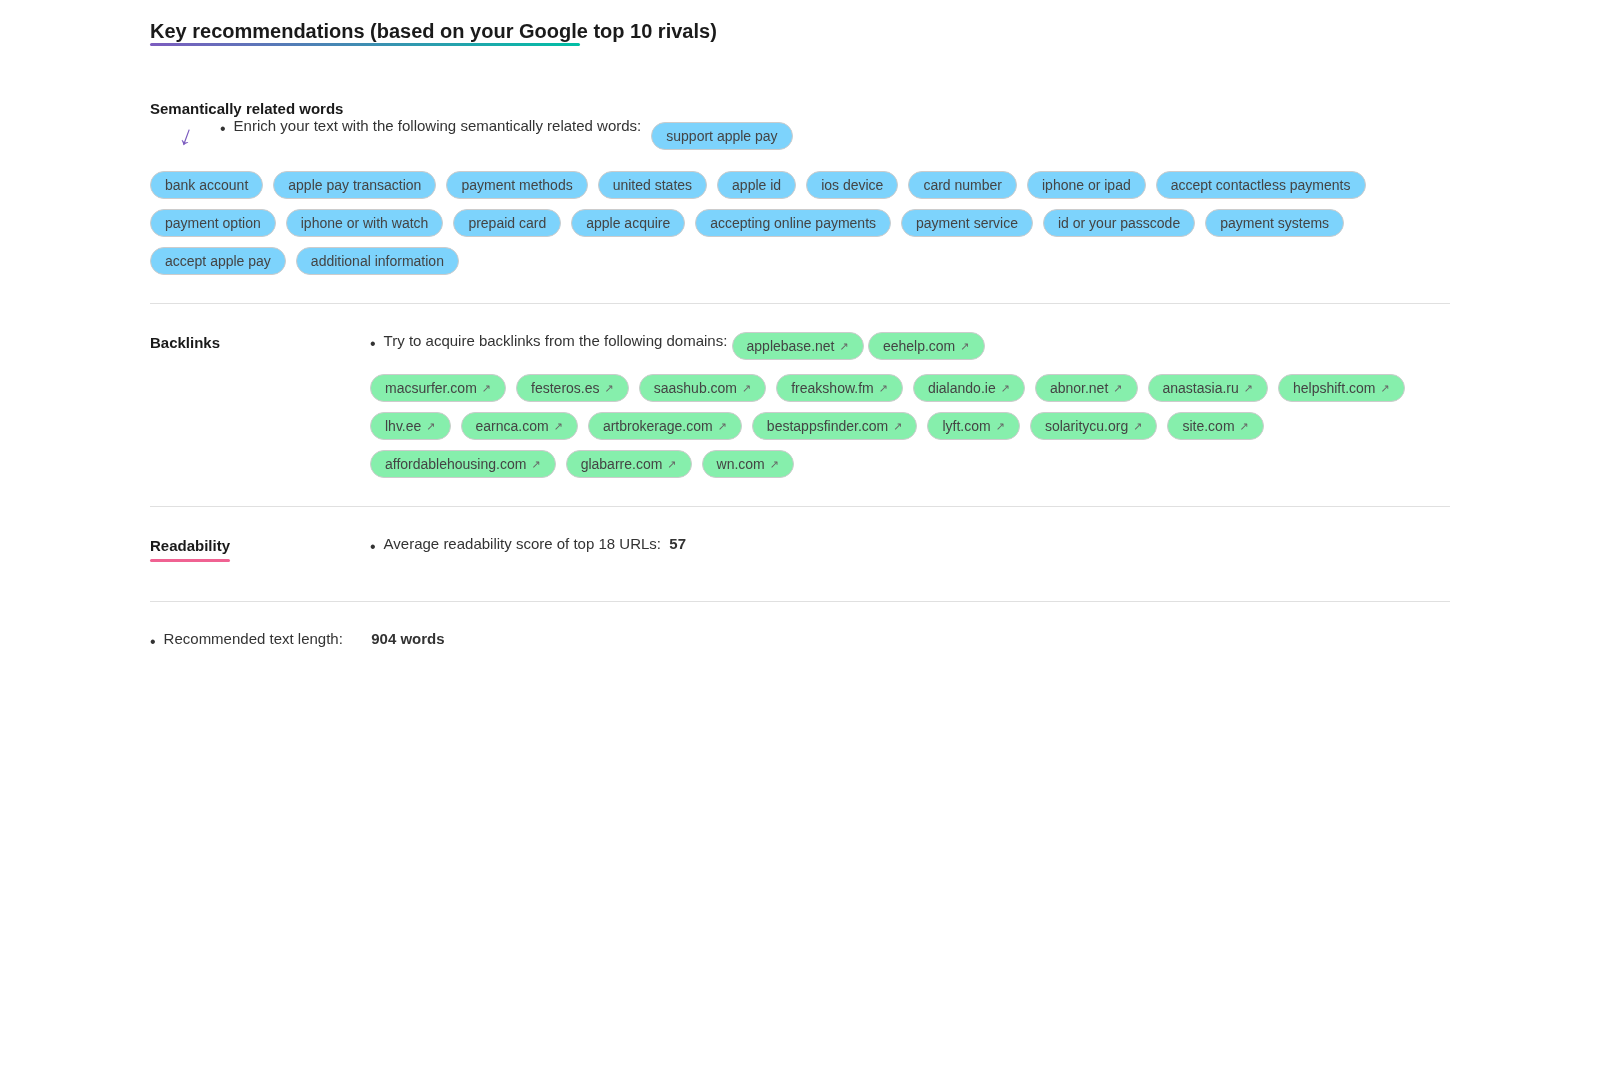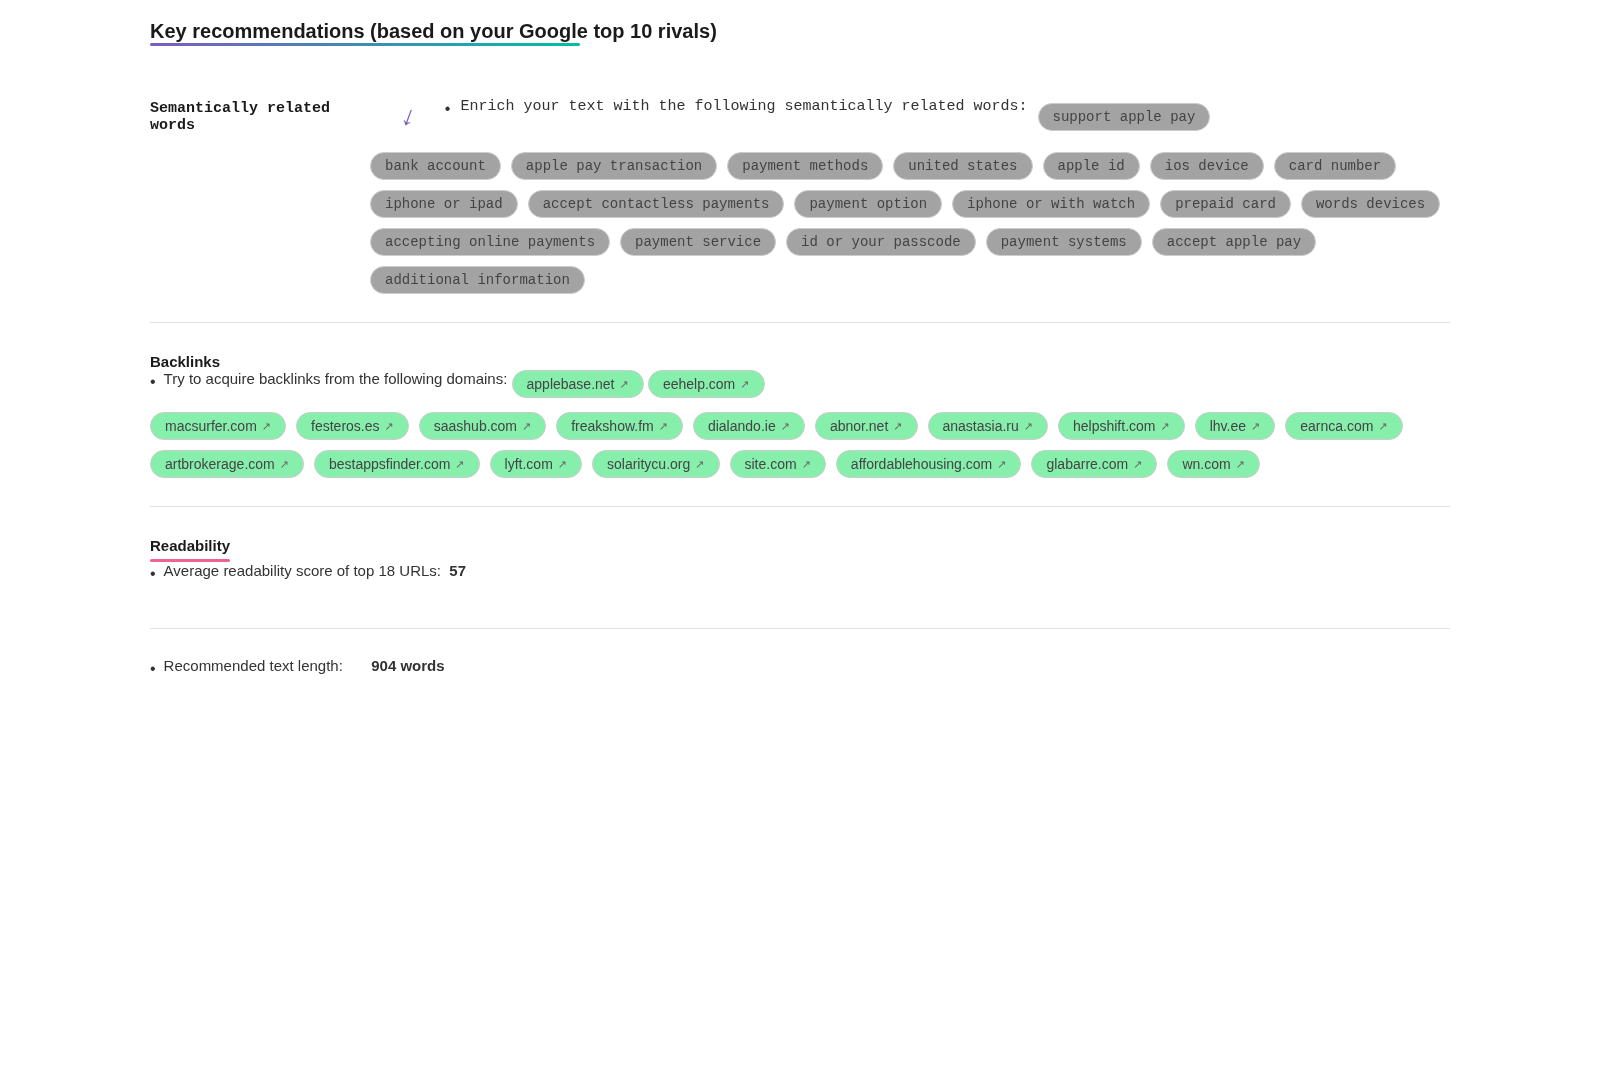--- a/index.html
+++ b/index.html
@@ -27,21 +27,21 @@
     .title-underline {
       height: 3px;
       width: 430px;
       background: linear-gradient(to right, #7c5cbf, #00bfa5);
       margin-bottom: 24px;
       border-radius: 2px;
     }
 
     .section {
       display: flex;
-      flex-direction: column;
+      flex-direction: row;
       padding: 28px 0;
       border-top: 1px solid #e0e0e0;
     }
 
     .section-label {
       width: 220px;
       flex-shrink: 0;
       font-weight: 700;
       font-size: 15px;
       color: #1a1a1a;
@@ -82,21 +82,21 @@
       margin-top: 4px;
       align-items: center;
     }
 
     .tag {
       border: 1px solid #ccc;
       border-radius: 20px;
       padding: 5px 14px;
       font-size: 14px;
       color: #444;
-      background: #a3a3a3;
+      background: #7dd3fc;
       cursor: pointer;
       white-space: nowrap;
     }
 
     .tag-link {
       border: 1px solid #ccc;
       border-radius: 20px;
       padding: 5px 14px;
       font-size: 14px;
       color: #444;
@@ -117,23 +117,22 @@
       color: #7c5cbf;
       font-size: 28px;
       transform: rotate(20deg);
       display: inline-block;
       margin-left: 30px;
       margin-right: 16px;
     }
 
     .semantically-section {
       display: flex;
-      flex-direction: row;
+      flex-direction: column;
       padding: 28px 0;
-      font-family: Liberation Mono, monospace;
     }
 
     .semantically-left {
       width: 220px;
       flex-shrink: 0;
       font-weight: 700;
       font-size: 15px;
       color: #1a1a1a;
       padding-top: 2px;
     }
@@ -187,21 +186,21 @@
         <span class="tag">payment methods</span>
         <span class="tag">united states</span>
         <span class="tag">apple id</span>
         <span class="tag">ios device</span>
         <span class="tag">card number</span>
         <span class="tag">iphone or ipad</span>
         <span class="tag">accept contactless payments</span>
         <span class="tag">payment option</span>
         <span class="tag">iphone or with watch</span>
         <span class="tag">prepaid card</span>
-        <span class="tag">words devices</span>
+        <span class="tag">apple acquire</span>
         <span class="tag">accepting online payments</span>
         <span class="tag">payment service</span>
         <span class="tag">id or your passcode</span>
         <span class="tag">payment systems</span>
         <span class="tag">accept apple pay</span>
         <span class="tag">additional information</span>
       </div>
     </div>
   </div>
 

